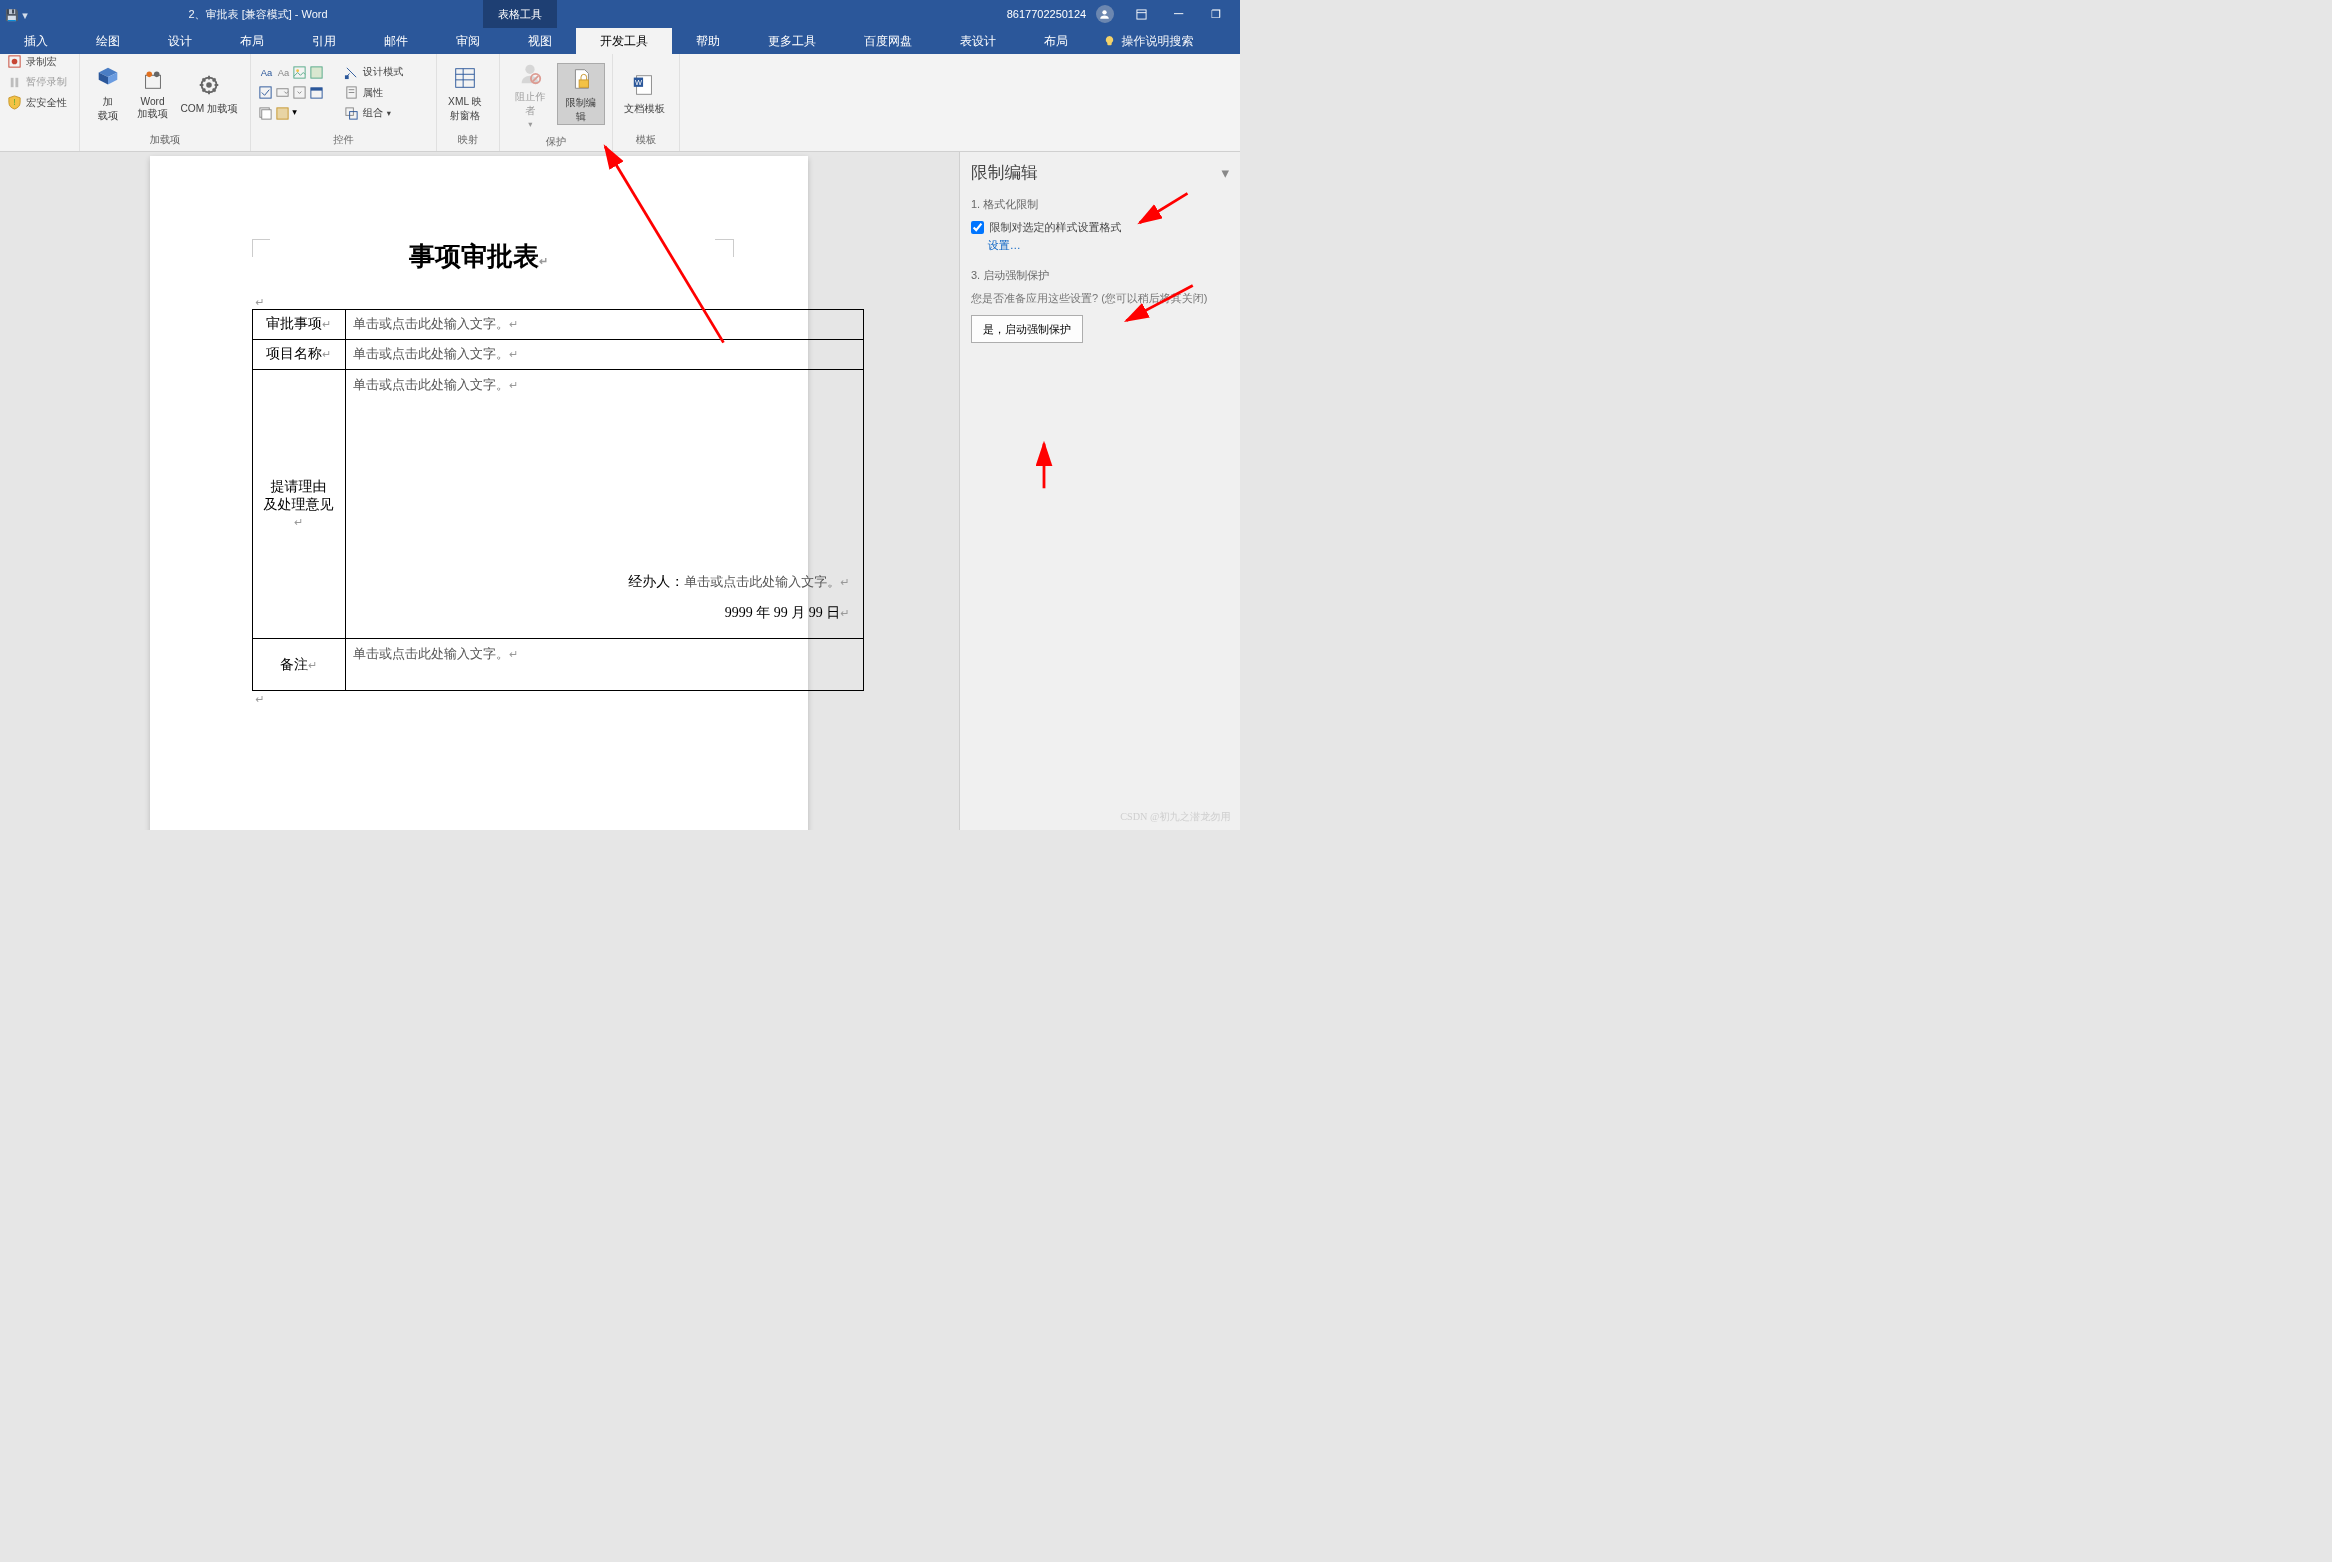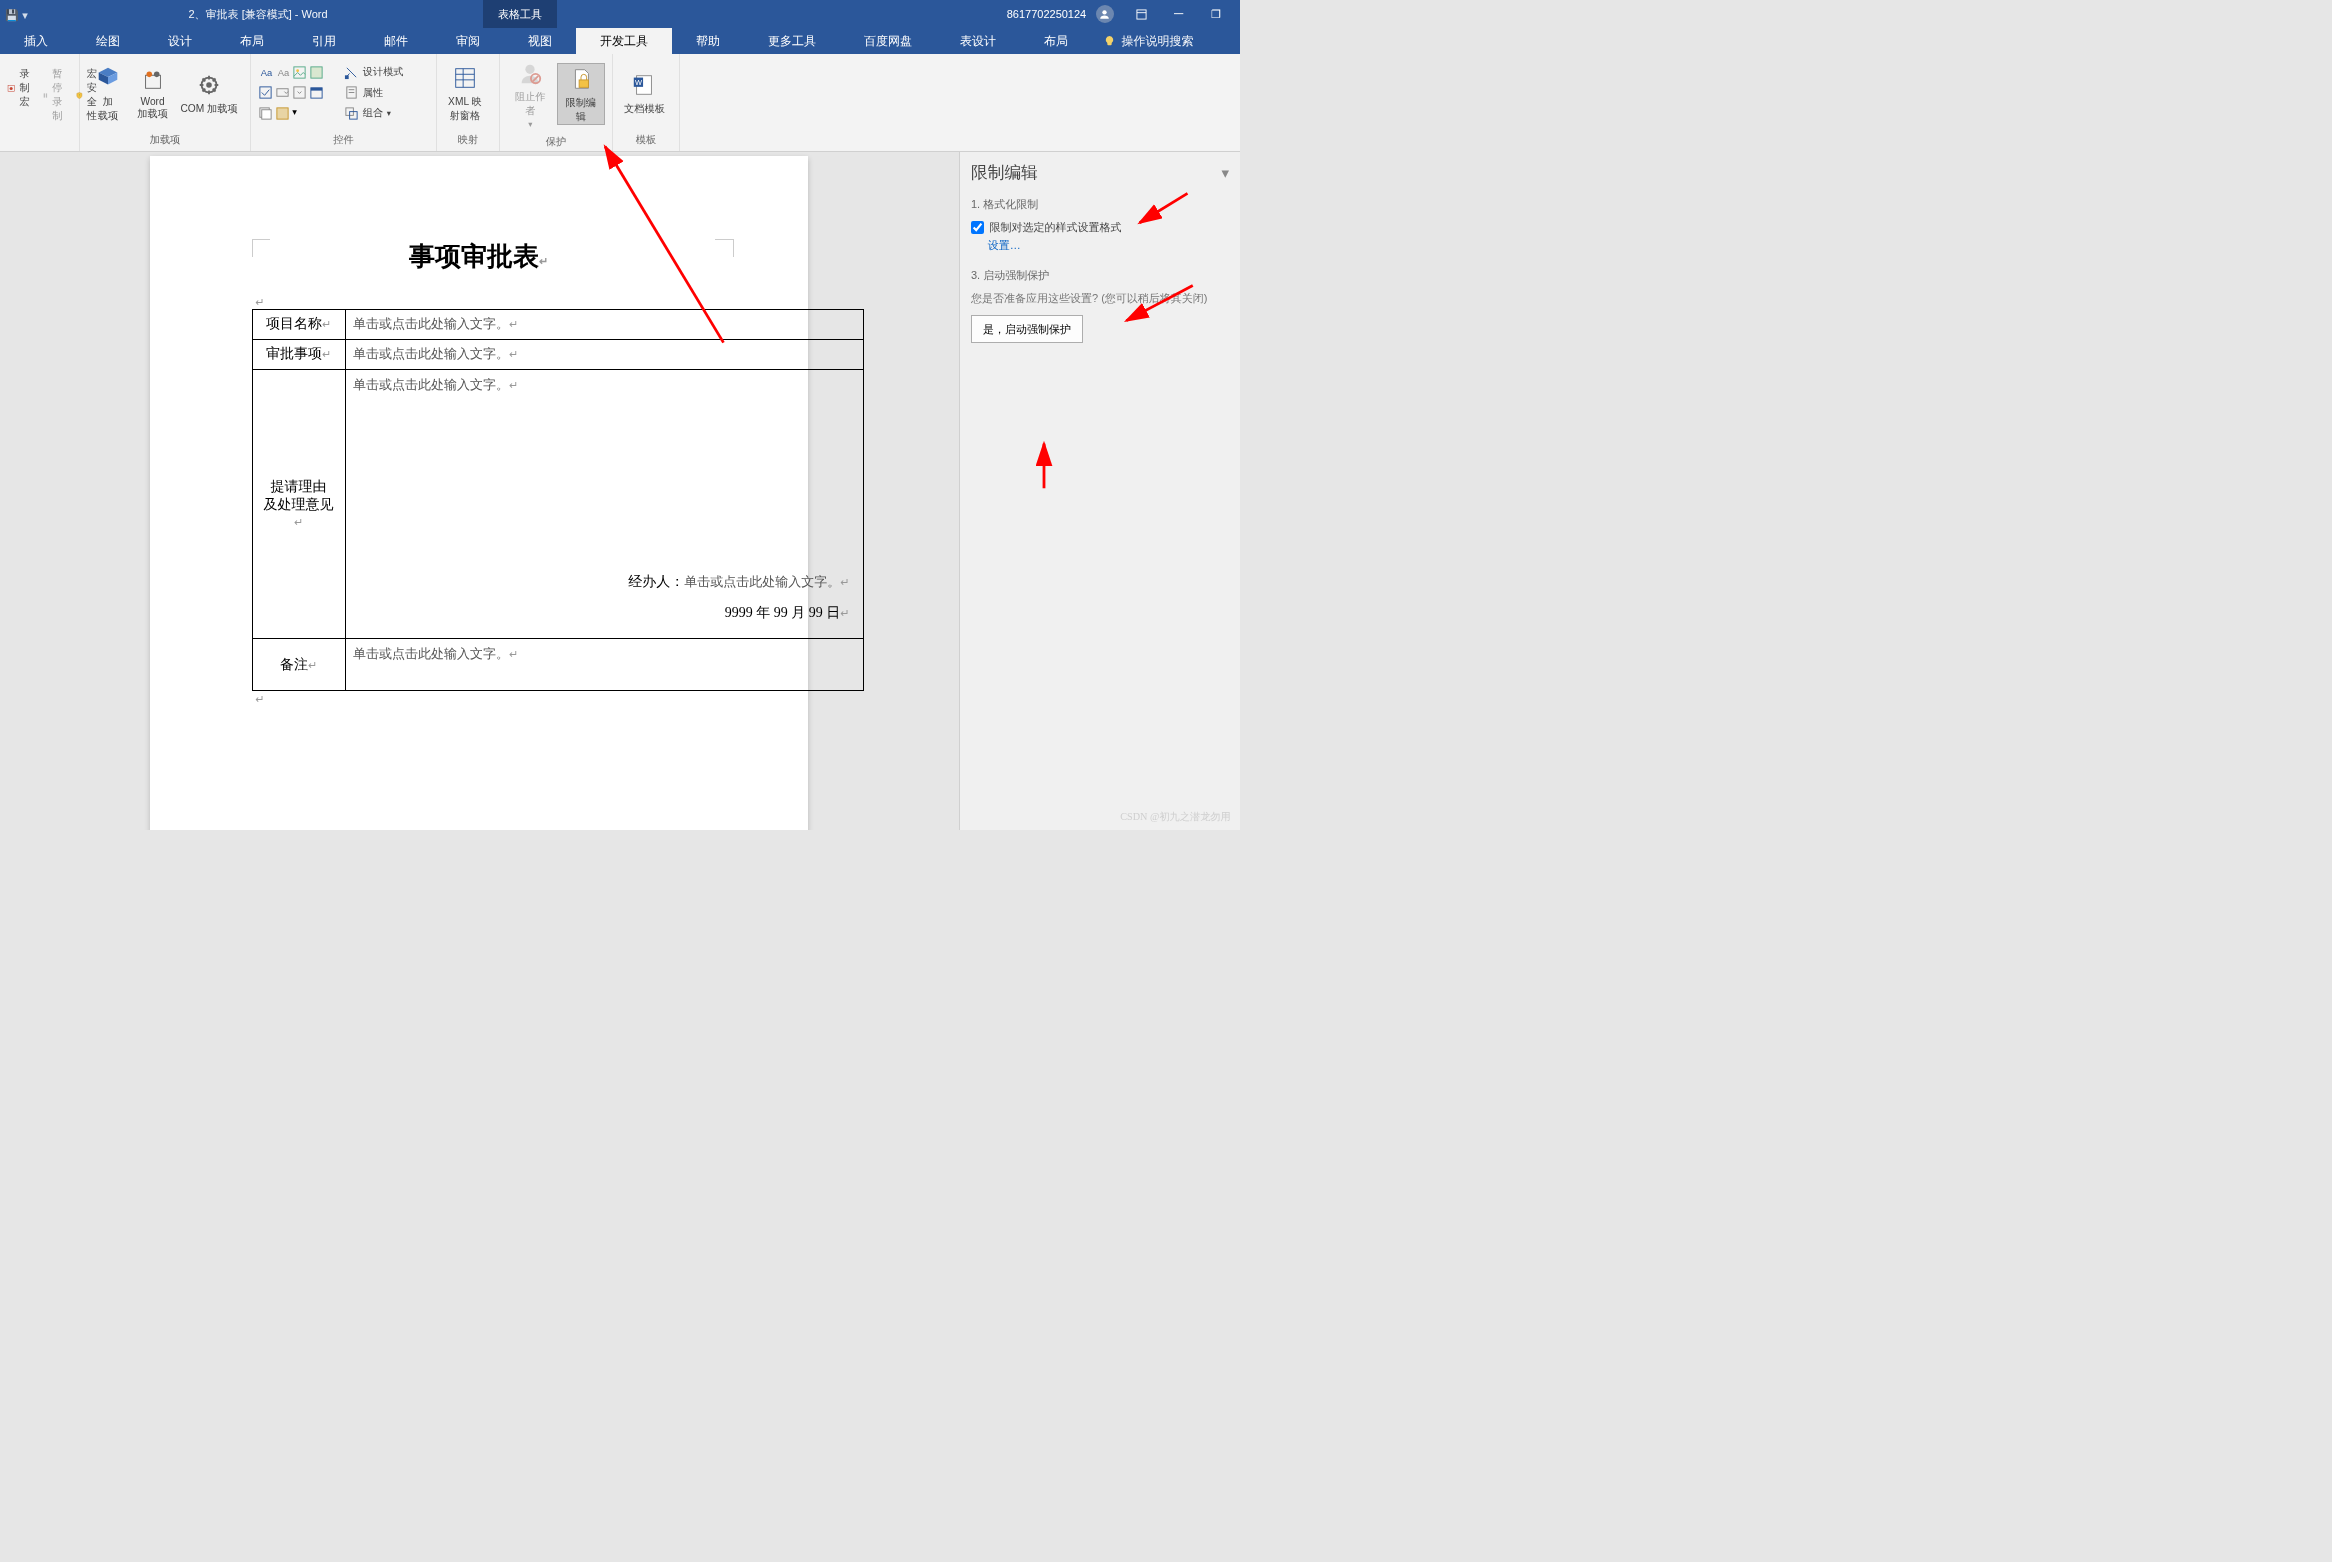--- a/index.html
+++ b/index.html
@@ -128,21 +128,21 @@
       <svg class="lightbulb" viewBox="0 0 24 24" fill="#ffd966">
           <path d="M12 2a7 7 0 0 0-4 12.7V17a2 2 0 0 0 2 2h4a2 2 0 0 0 2-2v-2.3A7 7 0 0 0 12 2z"></path>
         </svg>
       <span>操作说明搜索</span>
     </div>
   </div>
 
   <div class="ribbon">
 
     <div class="group" style="width:80px;">
-      <div class="content" style="align-items:flex-start; gap:5.6px; padding-top:13px;">
+      <div class="content" style="flex-direction:column; align-items:flex-start; gap:5.6px; padding-top:0;">
         <div class="row-sm">
           <svg class="icon16" viewBox="0 0 16 16">
               <rect x="2" y="2" width="12" height="12" fill="none" stroke="#c74634"></rect>
               <circle cx="8" cy="8" r="3" fill="#c74634"></circle>
             </svg>
           <span>录制宏</span>
         </div>
         <div class="row-sm" style="opacity:0.5;">
           <svg class="icon16" viewBox="0 0 16 16">
               <rect x="4" y="3" width="3" height="10" fill="#888"></rect>
@@ -341,25 +341,25 @@
 
   <div class="docarea">
     <div class="page">
       <div class="corner tl"></div>
       <div class="corner tr"></div>
       <div class="doctitle"><span>事项审批表</span><span class="pmark">↵</span></div>
       <div style="margin-left:3.7px;"><span class="pmark">↵</span></div>
       <table class="formtable">
         <tbody>
             <tr>
-          <td class="lbl"><span>项目名称</span><span class="pmark">↵</span></td>
+          <td class="lbl"><span>审批事项</span><span class="pmark">↵</span></td>
           <td><span class="placeholder">单击或点击此处输入文字。</span><span class="pmark">↵</span></td>
         </tr>
         <tr>
-          <td class="lbl"><span>审批事项</span><span class="pmark">↵</span></td>
+          <td class="lbl"><span>项目名称</span><span class="pmark">↵</span></td>
           <td><span class="placeholder">单击或点击此处输入文字。</span><span class="pmark">↵</span></td>
         </tr>
         <tr>
           <td class="lbl">
             <div><span>提请理由</span></div>
             <div><span>及处理意见</span><span class="pmark">↵</span></div>
           </td>
           <td class="tall">
             <span class="placeholder">单击或点击此处输入文字。</span><span class="pmark">↵</span>
             <div class="btm">

